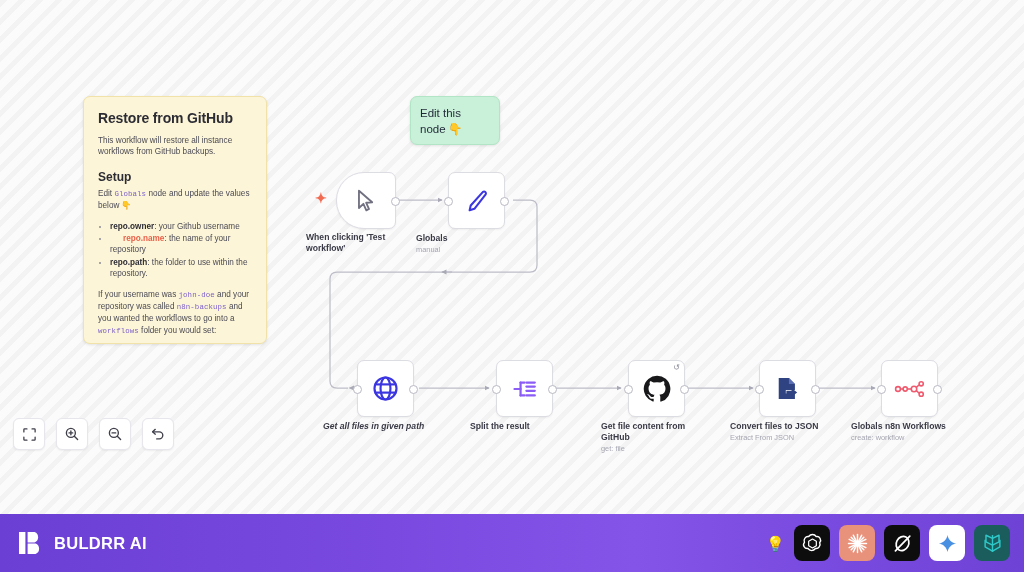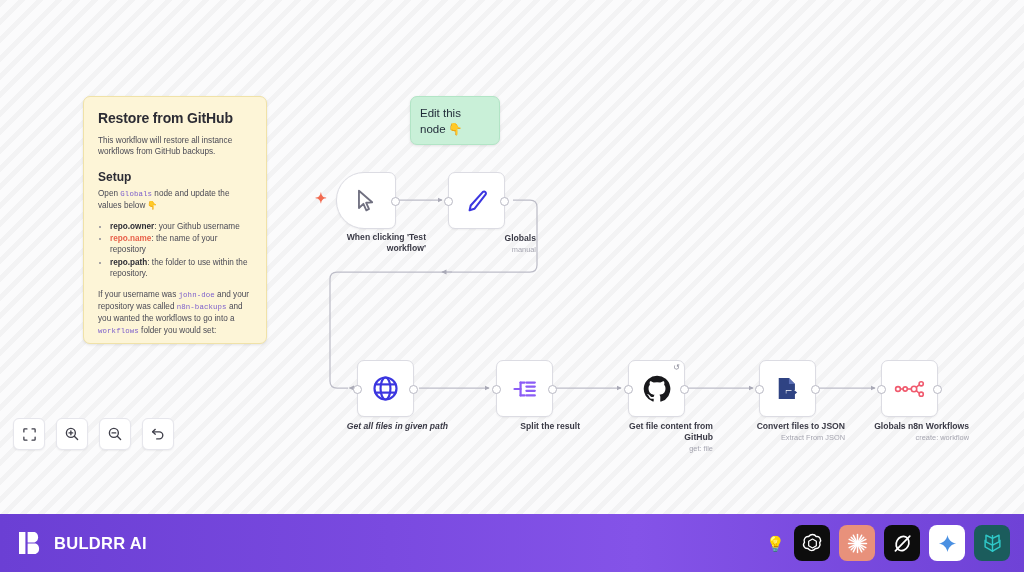--- a/index.html
+++ b/index.html
@@ -93,21 +93,21 @@
   .sticky-ul li {
     font-size: 8.2px;
     line-height: 11.4px;
     color: #4a4a55;
     margin-bottom: 1px;
   }
 
   .sticky-ul li::marker { color: #8a8a95; font-size: 7px; }
 
   .kw { font-weight: bold; color: #2c2c34; }
-  .kw-red { font-weight: bold; color: #e8614a; }
+  .kw-red { font-weight: bold; color: #e8614a; margin-left: 13px; }
 
   code.inline {
     font-family: "Liberation Mono", monospace;
     font-size: 7.4px;
     color: #7b5ecb;
     letter-spacing: 0.1px;
   }
 
   #sticky-edit {
     left: 410px;
@@ -137,21 +137,21 @@
     align-items: center;
     justify-content: center;
   }
 
   .node.trigger {
     border-radius: 28px 7px 7px 28px;
   }
 
   .node-labels {
     position: absolute;
-    text-align: right;
+    text-align: left;
     pointer-events: none;
   }
 
   .node-title {
     font-size: 8.6px;
     font-weight: bold;
     color: #3a3a46;
     line-height: 11px;
   }
 
@@ -306,21 +306,21 @@
         <path d="M815,388 L875,388" marker-end="url(#arw)"></path>
       </g>
     </svg>
 
     <div class="sticky" id="sticky-github">
       <div class="sticky-h1">Restore from GitHub</div>
       <div class="sticky-p">This workflow will restore all instance workflows from GitHub backups.</div>
 
       <div class="sticky-h2">Setup</div>
       <div class="sticky-p">
-        <span>Open </span><code class="inline">Globals</code><span> node and update the values below </span><span>👇</span>
+        <span>Edit </span><code class="inline">Globals</code><span> node and update the values below </span><span>👇</span>
       </div>
 
       <ul class="sticky-ul">
         <li>
           <span class="kw">repo.owner</span><span>: your Github username</span>
         </li>
         <li>
           <span class="kw-red">repo.name</span><span>: the name of your repository</span>
         </li>
         <li>

